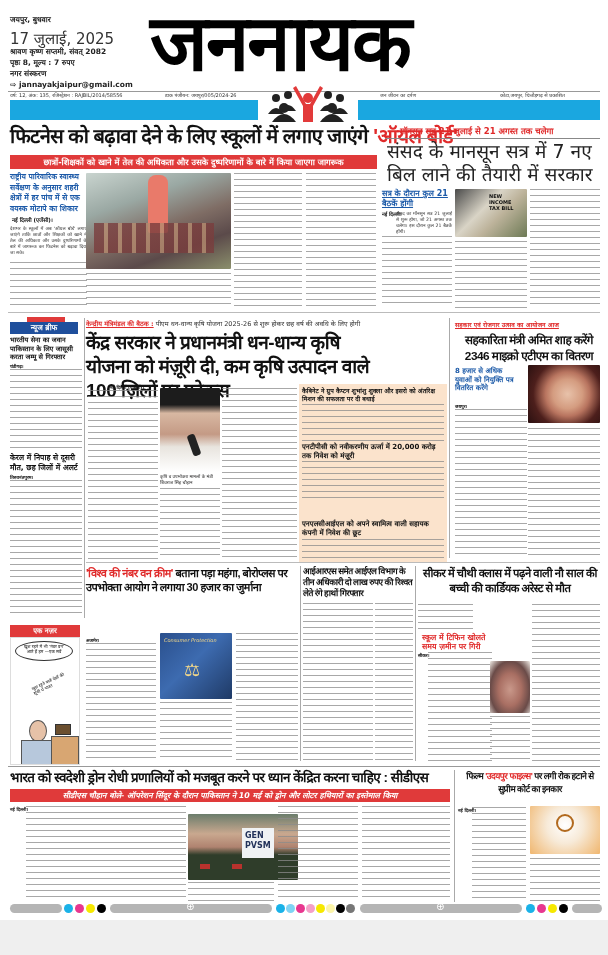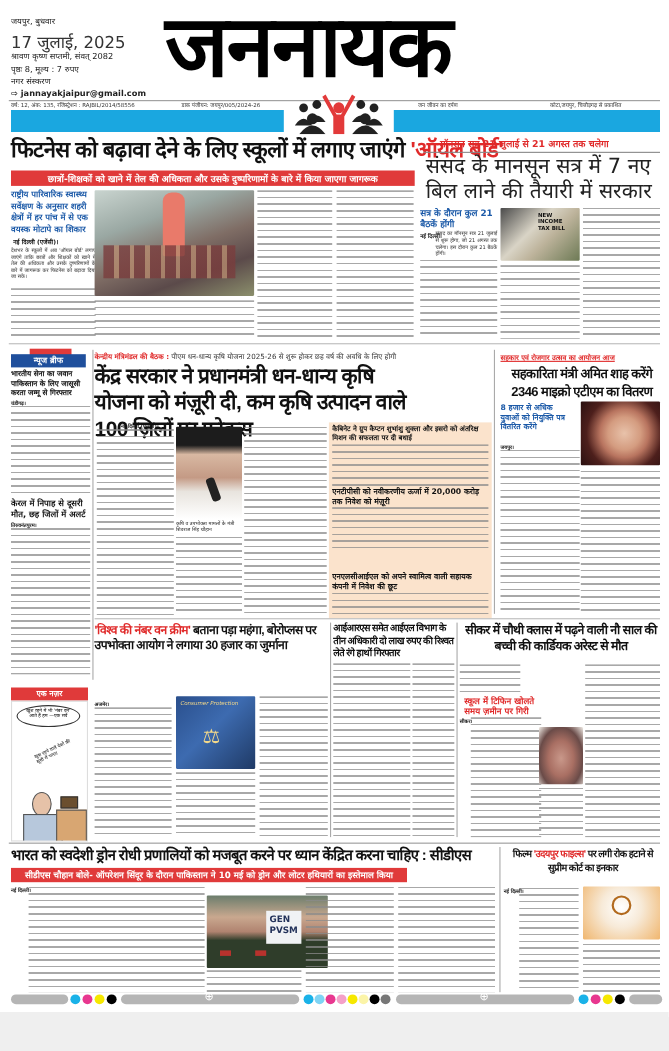--- a/index.html
+++ b/index.html
@@ -2,21 +2,21 @@
 <html><head>
 <meta charset="utf-8">
 <style>
   * { box-sizing: border-box; margin: 0; padding: 0; }
   html, body { width: 608px; height: 955px; background: #ffffff; overflow: hidden; }
   body { font-family: "DejaVu Sans", sans-serif; color: #111; position: relative; }
   .abs { position: absolute; }
   .txt { font-size: 4.6px; line-height: 6px; color: #333; text-align: justify; }
   .filler { position: absolute; background: repeating-linear-gradient(to bottom, #8b8b8b 0px, #8b8b8b 1.4px, transparent 1.4px, transparent 6px); opacity: 0.75; }
   .photo { position: absolute; border-radius: 1px; }
-  .hdr-meta { font-size: 7.5px; color: #222; line-height: 10px; }
+  .hdr-meta { font-size: 7.5px; color: #222; line-height: 10px; font-weight: bold; }
   .masthead { position: absolute; left: 150px; top: 0px; font-family: "DejaVu Sans", sans-serif; font-weight: bold; font-size: 78px; letter-spacing: -2px; line-height: 86px; color: #000; }
   .blue-band { position: absolute; background: #1aa7e0; height: 20px; top: 100px; }
   .rule { position: absolute; background: #888; height: 1px; }
   .red { color: #e02a2a; }
   .blue { color: #1c5aa8; }
   .red-bar { position: absolute; background: #e03a3a; color: #fff; font-weight: bold; text-align: center; white-space: nowrap; overflow: hidden; }
   .blue-label { position: absolute; background: #1f4f9c; color: #fff; font-weight: bold; text-align: center; }
   .headline { position: absolute; font-family: "Liberation Sans Narrow", "Liberation Sans", sans-serif; font-weight: bold; color: #111; white-space: nowrap; letter-spacing: -0.5px; }
   .kicker { position: absolute; font-weight: bold; white-space: nowrap; }
   .colline { position: absolute; width: 1px; background: #aaa; }
@@ -84,21 +84,21 @@
   <div class="abs" style="left:62px;top:2px;width:20px;height:58px;background:#e97a6a;border-radius:8px 8px 2px 2px;"></div>
   <div class="abs" style="left:8px;top:50px;width:120px;height:30px;background:repeating-linear-gradient(90deg,#7a3d3d 0,#7a3d3d 10px,#b58a6e 10px,#b58a6e 14px);opacity:.8;"></div>
 </div>
 <div class="filler" style="left:86px;top:273px;width:145px;height:36px;"></div>
 <div class="filler" style="left:234px;top:173px;width:68px;height:136px;"></div>
 <div class="filler" style="left:306px;top:173px;width:70px;height:136px;"></div>
 
 <div class="kicker red" style="left:400px;top:125px;font-size:8.5px;">मॉनसून सत्र 21 जुलाई से 21 अगस्त तक चलेगा</div>
 <div class="rule" style="left:385px;top:138px;width:215px;"></div>
 <div class="abs" style="left:387px;top:140px;width:215px;font-size:19px;line-height:23px;color:#222;">संसद के मानसून सत्र में 7 नए बिल लाने की तैयारी में सरकार</div>
-<div class="abs blue" style="left:382px;top:189px;width:72px;font-size:8px;line-height:10px;font-weight:bold;">सत्र के दौरान कुल 21 बैठकें होंगी</div>
+<div class="abs blue" style="left:382px;top:189px;width:72px;font-size:8px;line-height:10px;font-weight:bold;text-decoration:underline;">सत्र के दौरान कुल 21 बैठकें होंगी</div>
 <div class="abs" style="left:382px;top:211px;font-size:5px;font-weight:bold;">नई दिल्ली।</div>
 <div class="abs txt" style="left:396px;top:211px;width:56px;">संसद का मॉनसून सत्र 21 जुलाई से शुरू होगा, जो 21 अगस्त तक चलेगा। इस दौरान कुल 21 बैठकें होंगी।</div>
 <div class="filler" style="left:382px;top:236px;width:70px;height:72px;"></div>
 <div class="photo" style="left:455px;top:189px;width:72px;height:48px;background:linear-gradient(135deg,#4a4a4a 0%,#d9d4c6 40%,#bdb39b 60%,#6d7a55 100%);">
   <div class="abs" style="left:34px;top:4px;font-size:5px;font-weight:bold;color:#111;line-height:6px;width:34px;">NEW INCOME TAX BILL</div>
 </div>
 <div class="filler" style="left:455px;top:241px;width:72px;height:67px;"></div>
 <div class="filler" style="left:530px;top:189px;width:70px;height:119px;"></div>
 
 <div class="rule" style="left:8px;top:312px;width:592px;background:#bbb;"></div>
@@ -107,21 +107,21 @@
 <div class="blue-label" style="left:10px;top:322px;width:68px;height:12px;font-size:7.5px;line-height:12px;">न्यूज ब्रीफ</div>
 <div class="abs" style="left:10px;top:336px;width:72px;font-size:6.6px;line-height:8.5px;font-weight:bold;">भारतीय सेना का जवान पाकिस्तान के लिए जासूसी करता जम्मू से गिरफ्तार</div>
 <div class="abs" style="left:10px;top:363px;font-size:4.6px;font-weight:bold;">चंडीगढ़।</div>
 <div class="filler" style="left:10px;top:369px;width:72px;height:80px;"></div>
 <div class="abs" style="left:10px;top:453px;width:72px;font-size:7.6px;line-height:9.5px;font-weight:bold;">केरल में निपाह से दूसरी मौत, छह जिलों में अलर्ट</div>
 <div class="abs" style="left:10px;top:474px;font-size:4.6px;font-weight:bold;">तिरुवनंतपुरम।</div>
 <div class="filler" style="left:10px;top:480px;width:72px;height:133px;"></div>
 <div class="colline" style="left:84px;top:318px;height:300px;"></div>
 
 <div class="abs" style="left:86px;top:319px;font-size:6.5px;white-space:nowrap;color:#333;">
-  <span class="red" style="font-weight:bold;">केन्द्रीय मंत्रिमंडल की बैठक :</span>
+  <span class="red" style="font-weight:bold;text-decoration:underline;">केन्द्रीय मंत्रिमंडल की बैठक :</span>
   <span>पीएम धन-धान्य कृषि योजना 2025-26 से शुरू होकर छह वर्ष की अवधि के लिए होगी</span>
 </div>
 <div class="headline" style="left:86px;top:331px;width:290px;font-size:19px;line-height:24px;white-space:normal;">केंद्र सरकार ने प्रधानमंत्री धन-धान्य कृषि योजना को मंज़ूरी दी, कम कृषि उत्पादन वाले 100 ज़िलों पर फोकस</div>
 <div class="abs" style="left:110px;top:384px;font-size:4.6px;font-weight:bold;">नई दिल्ली (एजेंसी)।</div>
 <div class="filler" style="left:88px;top:390px;width:70px;height:170px;"></div>
 <div class="photo" style="left:160px;top:388px;width:60px;height:84px;background:linear-gradient(180deg,#1c1c1c 0%,#1c1c1c 20%,#d8b8a2 30%,#c49a85 55%,#e8e4de 70%,#ffffff 100%);">
   <div class="abs" style="left:30px;top:46px;width:8px;height:22px;background:#222;border-radius:3px;transform:rotate(-20deg);"></div>
 </div>
 <div class="abs" style="left:160px;top:474px;width:60px;font-size:4.5px;line-height:5.5px;color:#222;">कृषि व उपभोक्ता मामलों के मंत्री शिवराज सिंह चौहान</div>
 <div class="filler" style="left:160px;top:488px;width:60px;height:72px;"></div>
@@ -180,21 +180,21 @@
 <div class="abs red" style="left:422px;top:633px;width:70px;font-size:7.8px;line-height:9px;font-weight:bold;">स्कूल में टिफिन खोलते समय ज़मीन पर गिरी</div>
 <div class="abs" style="left:418px;top:652px;font-size:4.6px;font-weight:bold;">सीकर।</div>
 <div class="filler" style="left:428px;top:652px;width:64px;height:109px;"></div>
 <div class="photo" style="left:490px;top:661px;width:40px;height:52px;background:radial-gradient(ellipse at 50% 55%,#c9988a 0%,#a96f63 40%,#6a4b48 70%,#f0ece6 100%);"></div>
 <div class="filler" style="left:532px;top:604px;width:68px;height:157px;"></div>
 <div class="filler" style="left:490px;top:716px;width:40px;height:45px;"></div>
 
 <div class="rule" style="left:8px;top:766px;width:592px;background:#999;"></div>
 
 <div class="headline" style="left:10px;top:770px;font-size:13.4px;line-height:16px;">भारत को स्वदेशी ड्रोन रोधी प्रणालियों को मजबूत करने पर ध्यान केंद्रित करना चाहिए : सीडीएस</div>
-<div class="red-bar" style="left:10px;top:789px;width:360px;height:13px;font-size:7.9px;line-height:13px;">सीडीएस चौहान बोले- ऑपरेशन सिंदूर के दौरान पाकिस्तान ने 10 मई को ड्रोन और लोटर हथियारों का इस्तेमाल किया</div>
+<div class="red-bar" style="left:10px;top:789px;width:440px;height:13px;font-size:7.9px;line-height:13px;font-style:italic;">सीडीएस चौहान बोले- ऑपरेशन सिंदूर के दौरान पाकिस्तान ने 10 मई को ड्रोन और लोटर हथियारों का इस्तेमाल किया</div>
 <div class="abs" style="left:10px;top:806px;font-size:4.6px;font-weight:bold;">नई दिल्ली।</div>
 <div class="filler" style="left:26px;top:806px;width:160px;height:96px;"></div>
 <div class="photo" style="left:188px;top:814px;width:110px;height:66px;background:linear-gradient(180deg,#6b7d6c 0%,#c9a88f 30%,#b08370 50%,#2f3d2a 62%,#2f3d2a 100%);">
   <div class="abs" style="left:54px;top:14px;width:32px;height:30px;background:#f0f2f4;font-size:8px;font-weight:bold;color:#23325a;line-height:10px;padding:3px;">GEN PVSM</div>
   <div class="abs" style="left:12px;top:50px;width:10px;height:5px;background:#b8322d;"></div>
   <div class="abs" style="left:44px;top:50px;width:10px;height:5px;background:#b8322d;"></div>
 </div>
 <div class="filler" style="left:188px;top:882px;width:86px;height:20px;"></div>
 <div class="filler" style="left:278px;top:806px;width:80px;height:96px;"></div>
 <div class="filler" style="left:362px;top:806px;width:88px;height:96px;"></div>

